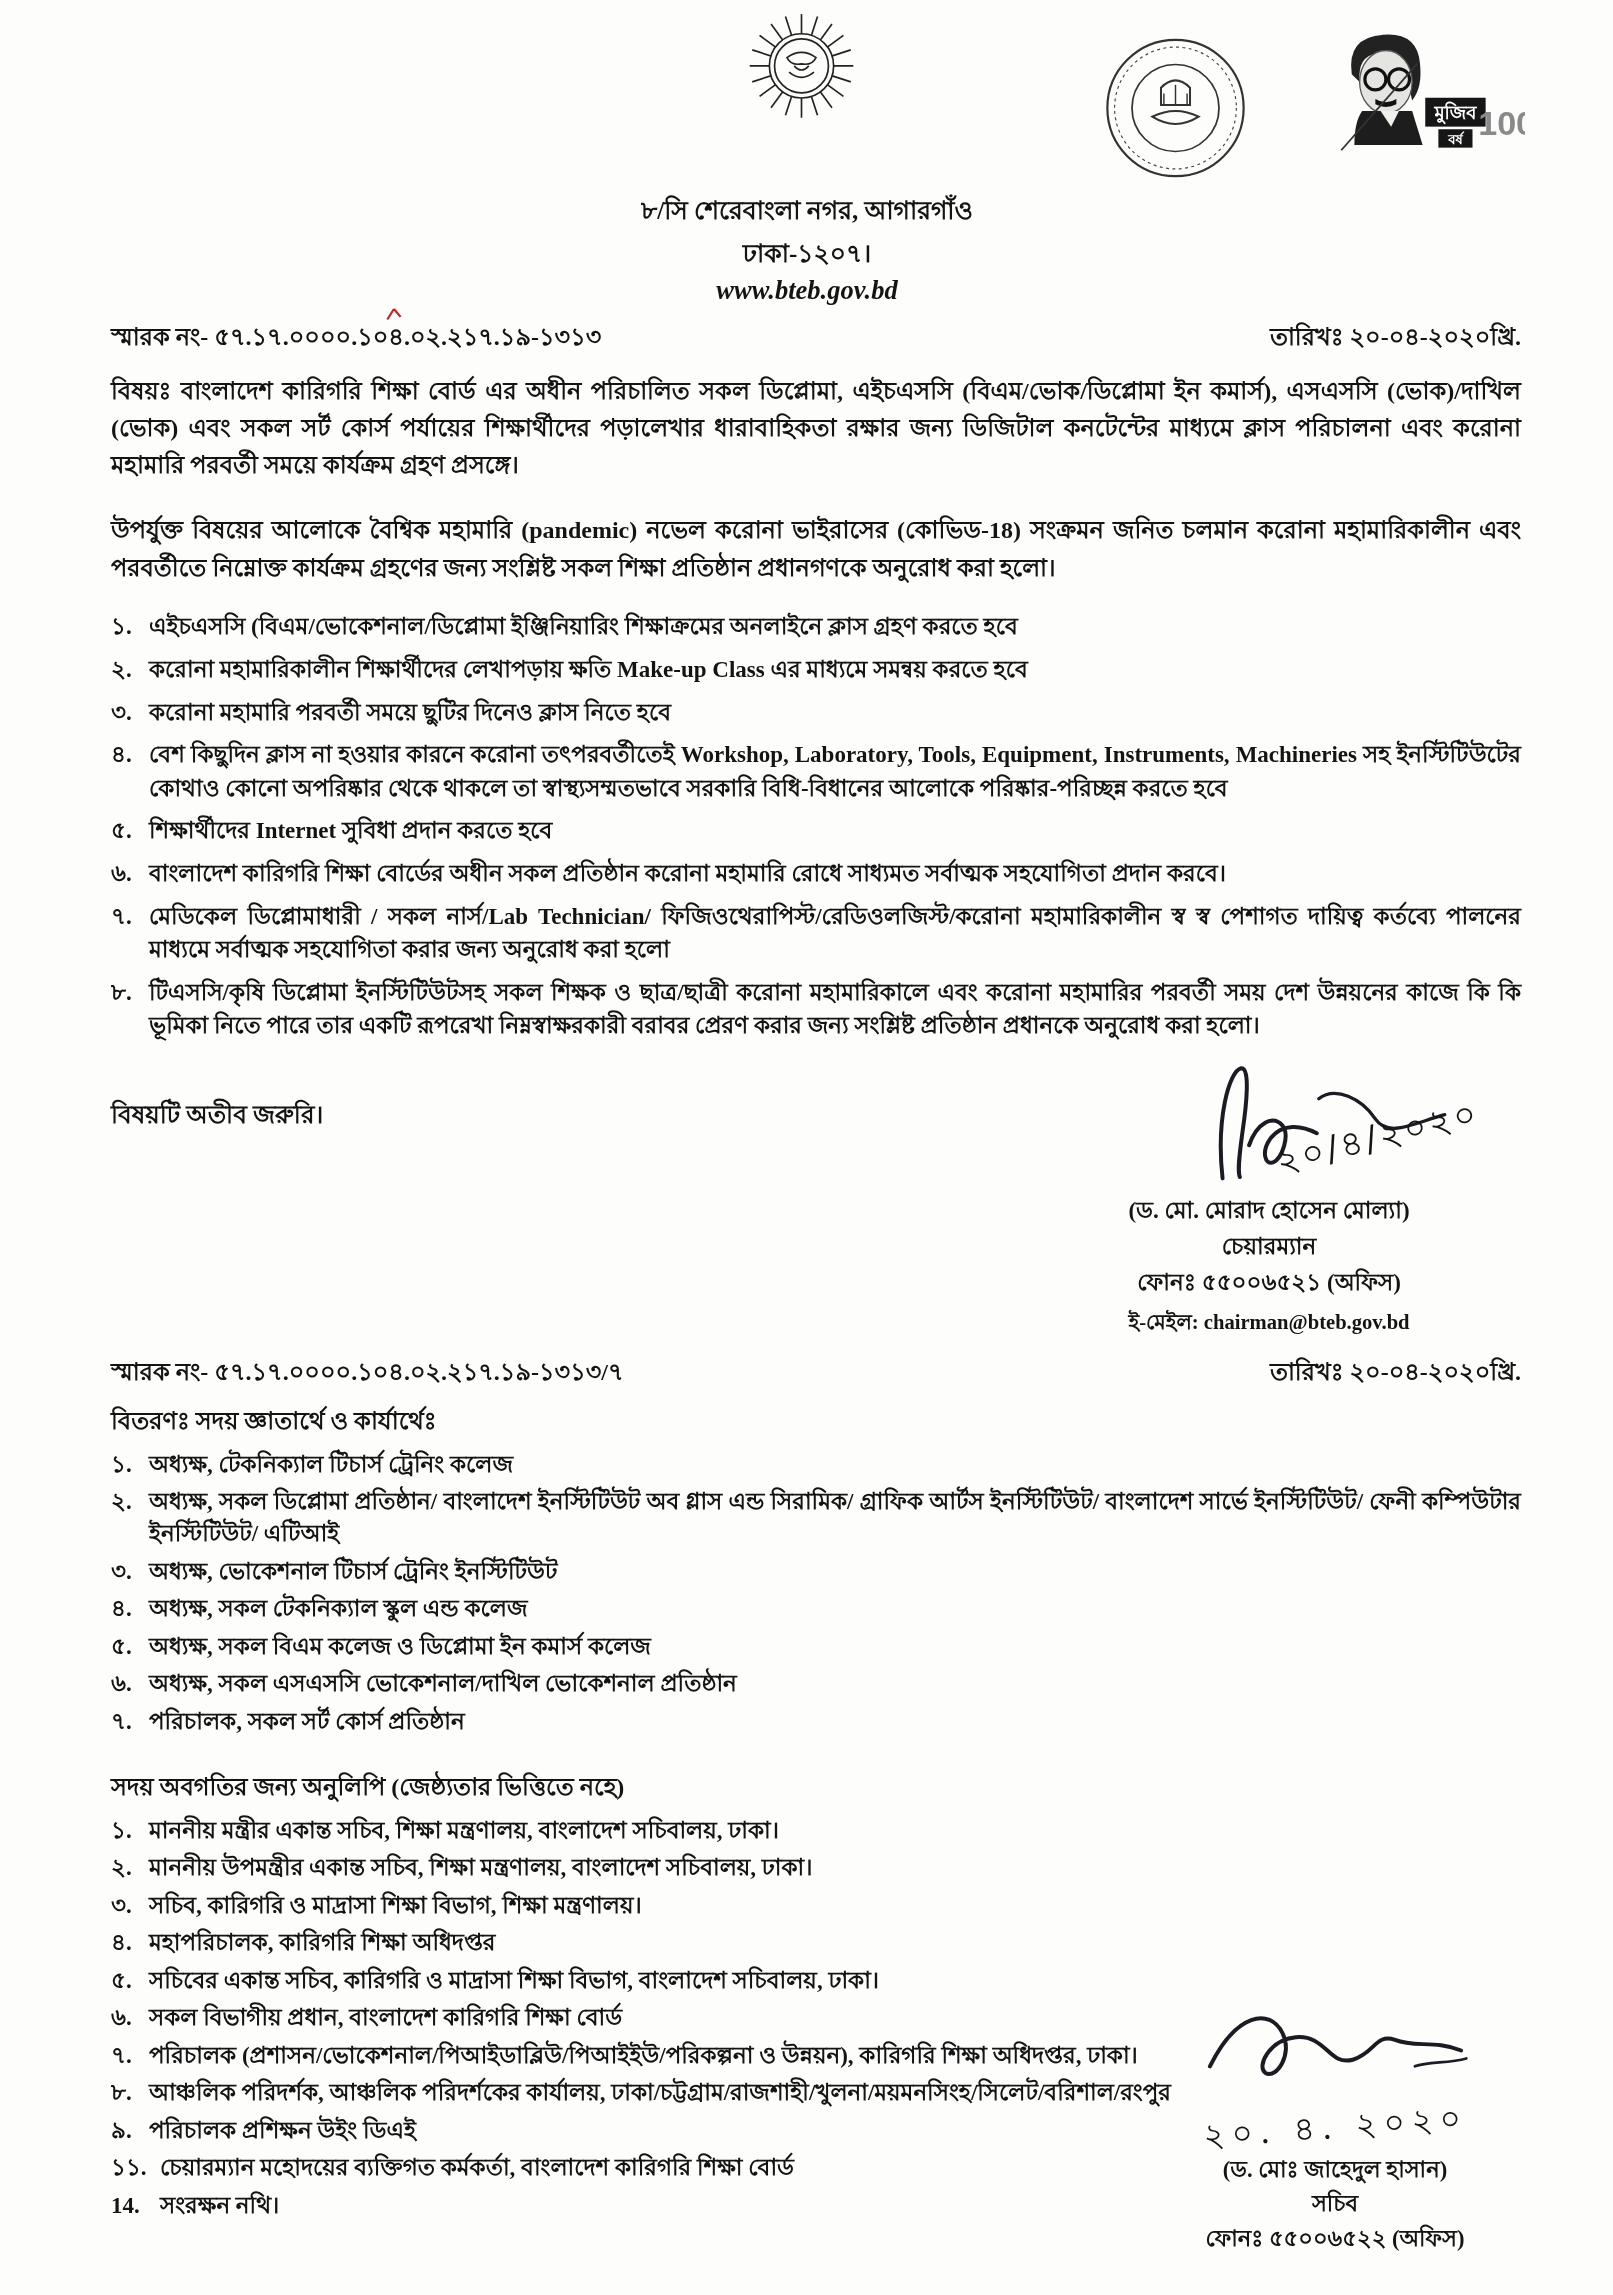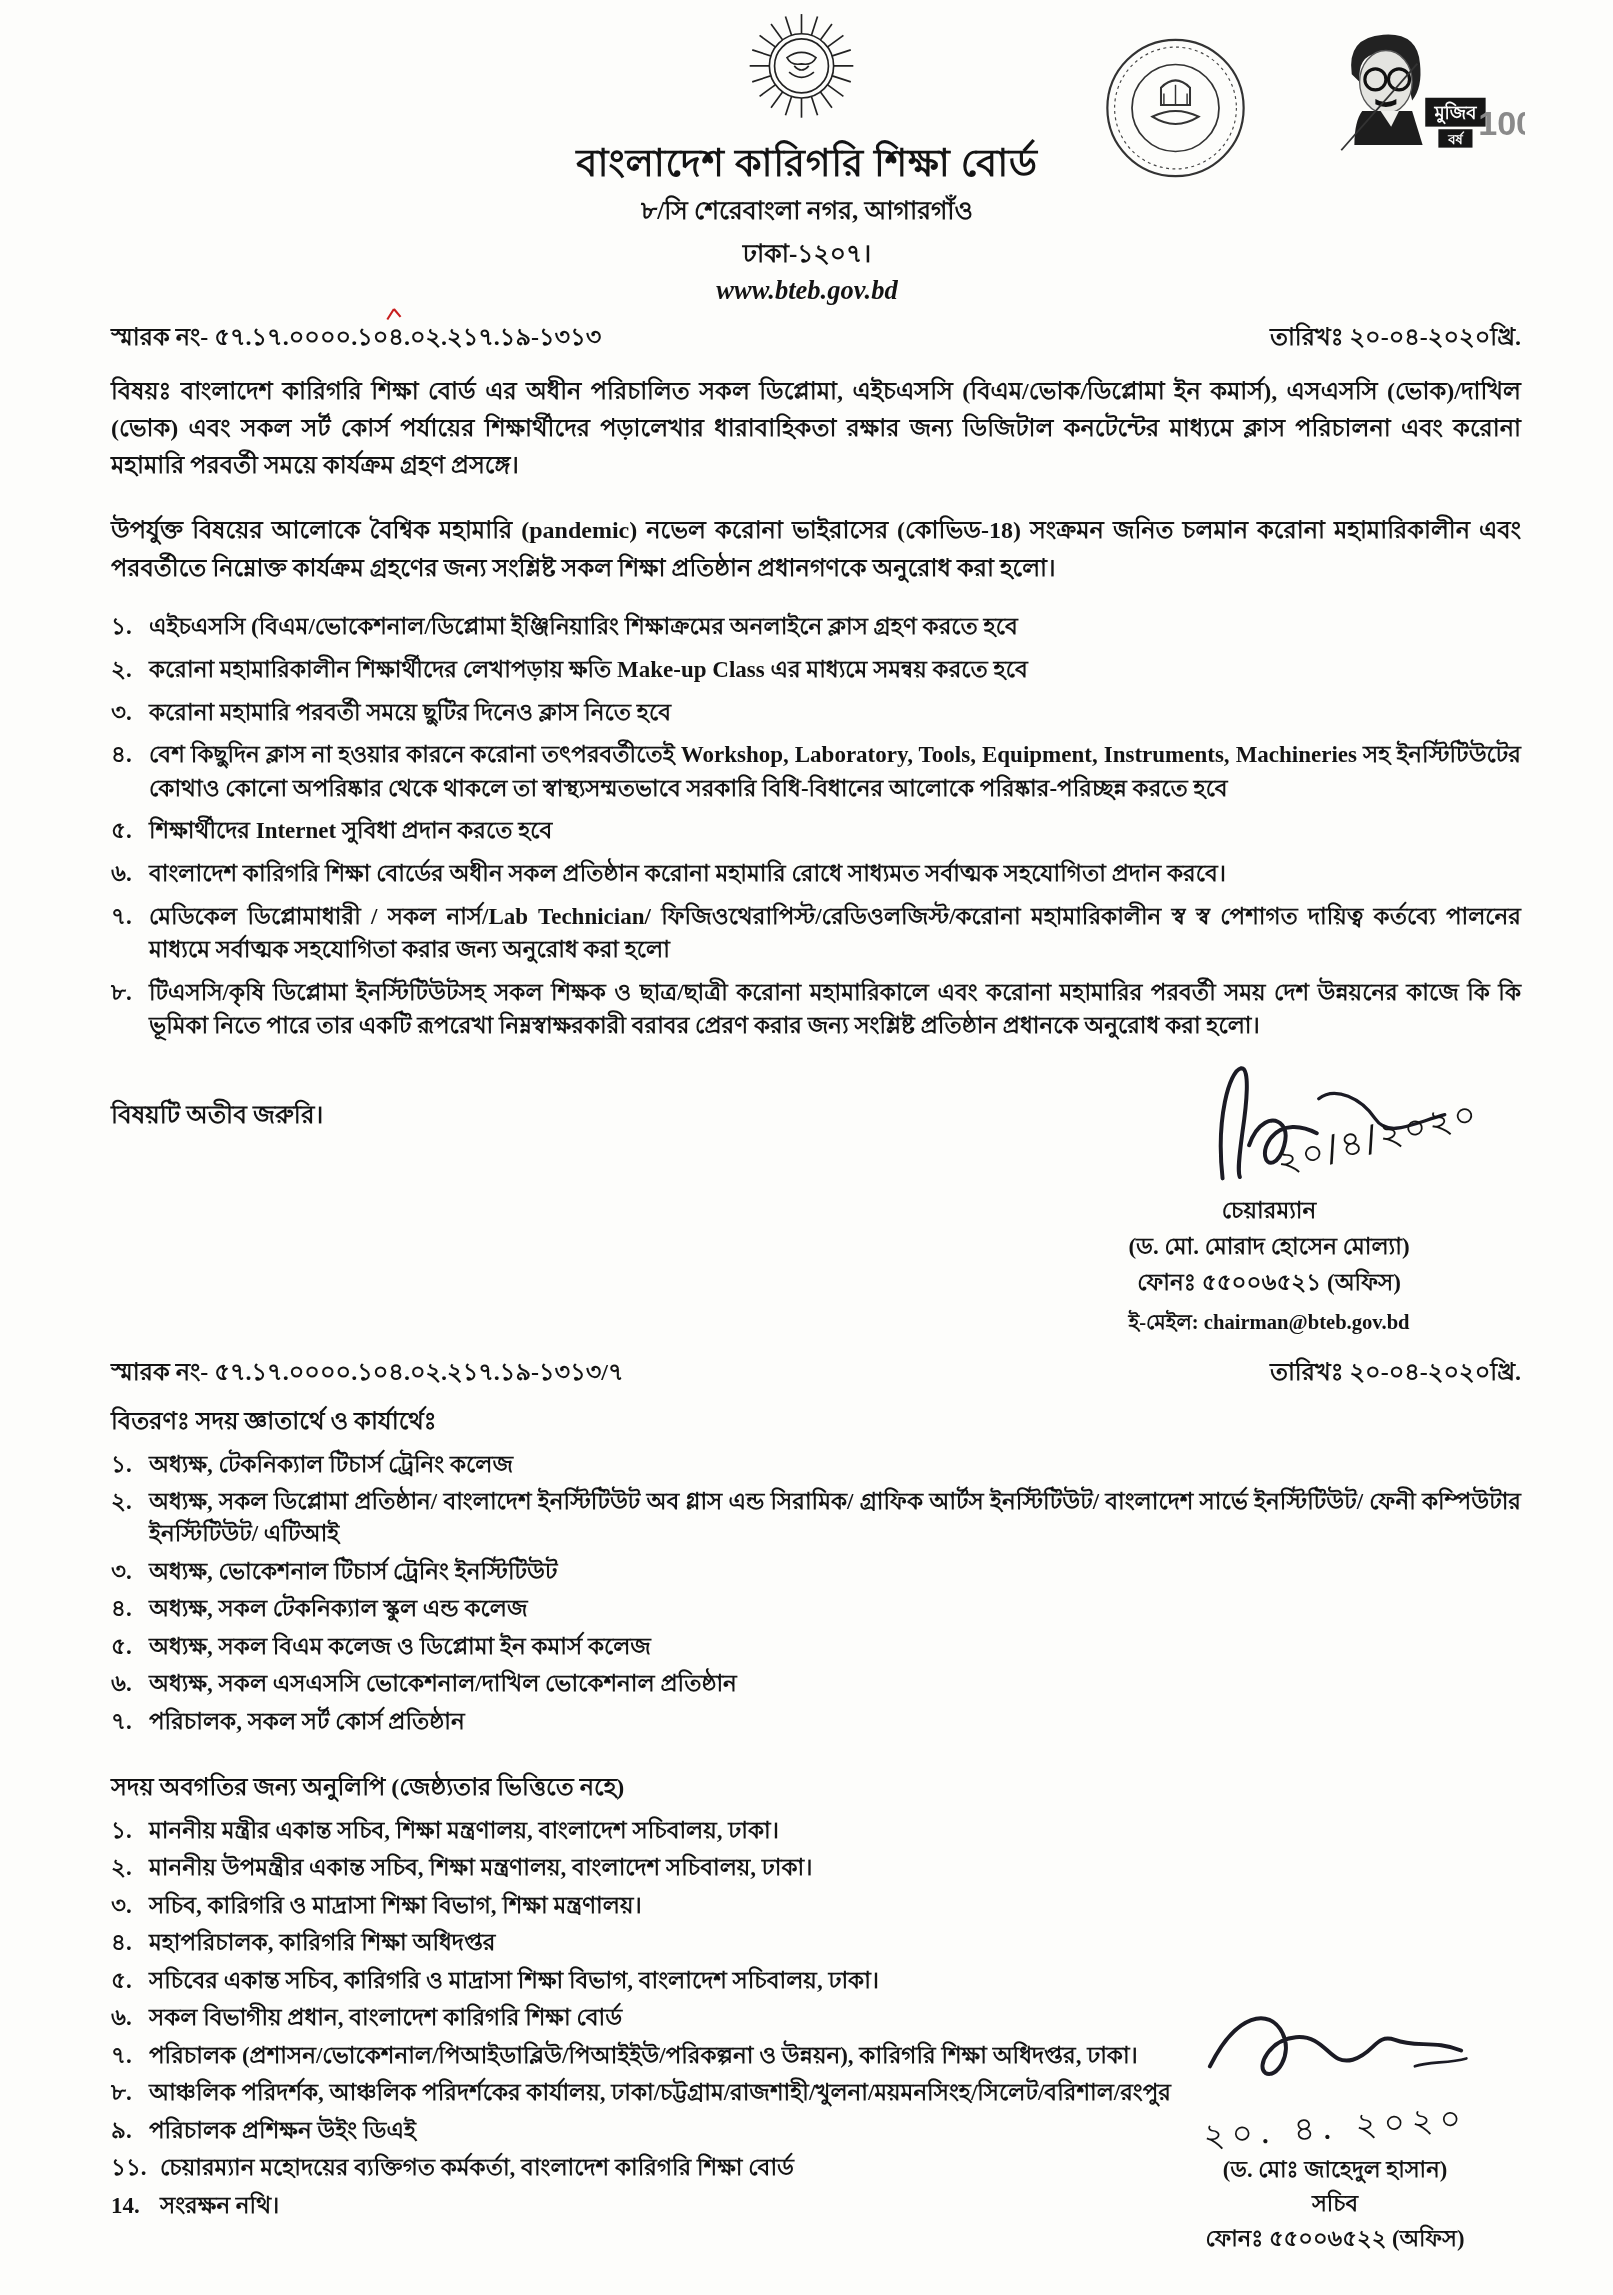--- a/index.html
+++ b/index.html
@@ -102,21 +102,20 @@
           <line x1="50" y1="52" x2="50" y2="2" transform="rotate(342 50 52)"></line>
         </g>
         <circle cx="50" cy="52" r="31" fill="#fdfdfb"></circle>
         <circle cx="50" cy="52" r="26" fill="none"></circle>
         <path d="M36 44 Q50 34 64 44 Q60 52 50 50 Q40 52 36 44 Z" fill="none"></path>
         <path d="M38 58 Q50 68 62 58" fill="none"></path>
         <path d="M43 52 Q50 60 57 52" fill="none"></path>
       </g>
     </svg>
 
-    <div class="org-title">বাংলাদেশ কারিগরি শিক্ষা বোর্ড</div>
     <div class="addr1">৮/সি শেরেবাংলা নগর, আগারগাঁও</div>
     <div class="addr2">ঢাকা-১২০৭।</div>
     <div class="website">www.bteb.gov.bd</div>
 
     <svg class="seal" viewBox="0 0 100 100">
       <circle cx="50" cy="50" r="47" fill="none" stroke="#333" stroke-width="1.5"></circle>
       <circle cx="50" cy="50" r="42" fill="none" stroke="#444" stroke-width="0.8" stroke-dasharray="2 2.4"></circle>
       <circle cx="50" cy="50" r="30" fill="none" stroke="#333" stroke-width="1.2"></circle>
       <path d="M40 36 Q50 26 60 36 L60 48 L40 48 Z" fill="none" stroke="#333" stroke-width="1.4"></path>
       <path d="M34 56 Q50 48 66 56 Q50 66 34 56 Z" fill="none" stroke="#333" stroke-width="1.4"></path>
@@ -198,22 +197,22 @@
       <div class="chair-block">
         <div class="chair-scribble">
           <svg width="372" height="130" viewBox="0 0 560 196">
             <path class="ink" stroke-width="6" d="M210 180 C200 90 220 18 238 14 C252 12 246 70 240 110 C236 140 232 168 236 178
                  M250 130 C262 96 286 84 300 100 C312 114 300 150 286 156 C274 160 268 140 282 120
                  C300 96 330 100 352 112"></path>
             <path class="ink" stroke-width="5" d="M355 60 C380 40 420 60 440 90 C460 120 500 96 545 84"></path>
           </svg>
           <span class="hand-date">২০/৪/২০২০</span>
         </div>
+        <div class="line">(ড. মো. মোরাদ হোসেন মোল্যা)</div>
         <div class="line">চেয়ারম্যান</div>
-        <div class="line">(ড. মো. মোরাদ হোসেন মোল্যা)</div>
         <div class="line">ফোনঃ ৫৫০০৬৫২১ (অফিস)</div>
         <div class="mail">ই-মেইল: chairman@bteb.gov.bd</div>
       </div>
     </div>
 
     <div class="memo-row" style="margin-top:17px;">
       <span>স্মারক নং- ৫৭.১৭.০০০০.১০৪.০২.২১৭.১৯-১৩১৩/৭</span>
       <span>তারিখঃ ২০-০৪-২০২০খ্রি.</span>
     </div>
 

